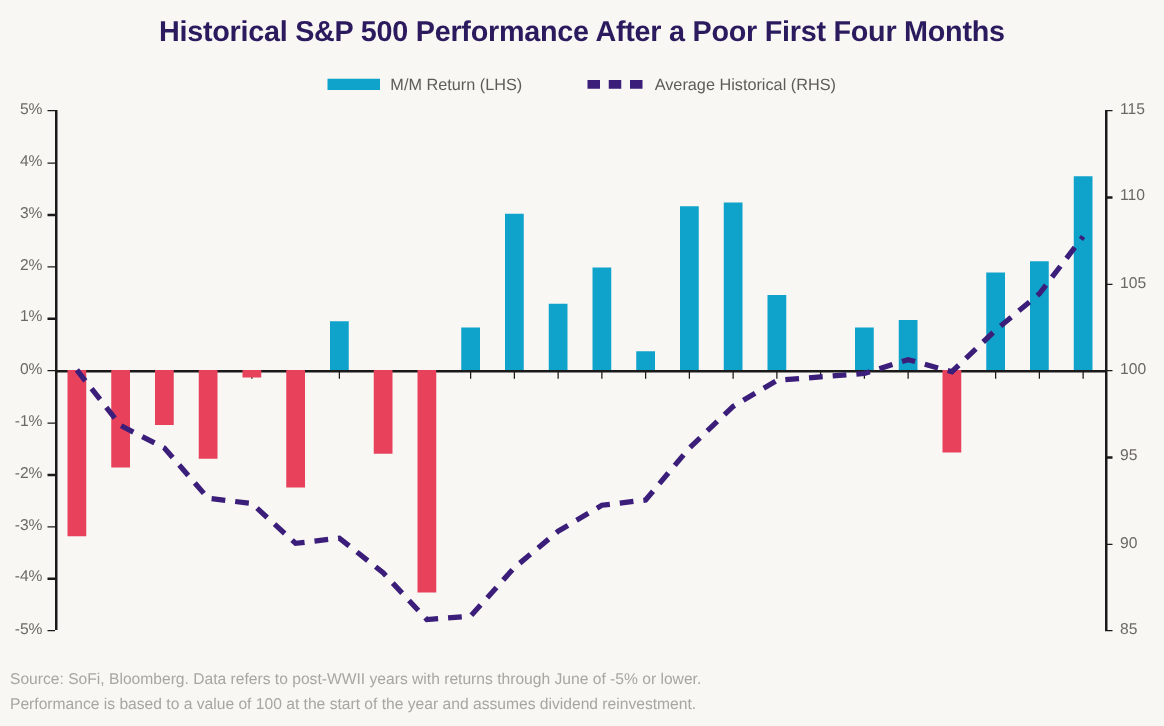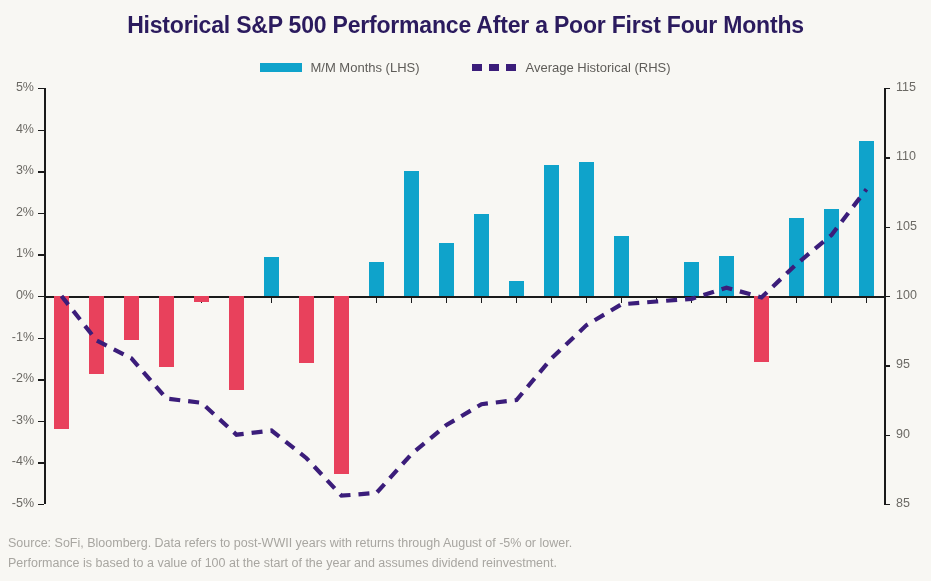--- a/index.html
+++ b/index.html
@@ -58,21 +58,21 @@
 </head>
 <body>
 
 <div id="root">
 
   <div class="title">Historical S&amp;P 500 Performance After a Poor First Four Months</div>
 
   <div class="legend">
     <div class="legend-item">
       <span class="swatch-bar"></span>
-      <span>M/M Months (LHS)</span>
+      <span>M/M Return (LHS)</span>
     </div>
     <div class="legend-item">
       <span class="swatch-dash">
           <i></i>
           <i></i>
           <i></i>
         </span>
       <span>Average Historical (RHS)</span>
     </div>
   </div>
@@ -164,17 +164,17 @@
       <div class="bar pos" title="Oct: 1.88%" style="left: 745px; top: 129.792px; width: 15px; height: 78.208px;"></div>
       <div class="bar pos" title="Nov: 2.08%" style="left: 780px; top: 121.472px; width: 15px; height: 86.528px;"></div>
       <div class="bar pos" title="Dec: 3.72%" style="left: 815px; top: 53.248px; width: 15px; height: 154.752px;"></div>
     </div>
 
   <svg class="overlay" id="overlay">
       <path d="M61.5 296.0 L96.5 340.4 L131.5 358.4 L166.5 398.6 L201.5 402.8 L236.5 434.7 L271.5 430.5 L306.5 458.2 L341.5 495.7 L376.5 492.9 L411.5 454.1 L446.5 425.0 L481.5 404.2 L516.5 400.0 L551.5 358.4 L586.5 325.1 L621.5 304.3 L656.5 301.5 L691.5 298.8 L726.5 287.7 L761.5 297.4 L796.5 264.1 L831.5 235.0 L866.5 189.2" fill="none" stroke="#3b1d7a" stroke-width="4.2" stroke-dasharray="11 8" stroke-linecap="butt"></path>
     </svg>
 
   <div class="source">
-    <div>Source: SoFi, Bloomberg. Data refers to post-WWII years with returns through August of -5% or lower.</div>
+    <div>Source: SoFi, Bloomberg. Data refers to post-WWII years with returns through June of -5% or lower.</div>
     <div>Performance is based to a value of 100 at the start of the year and assumes dividend reinvestment.</div>
   </div>
 
 </div>
 
 </body></html>

